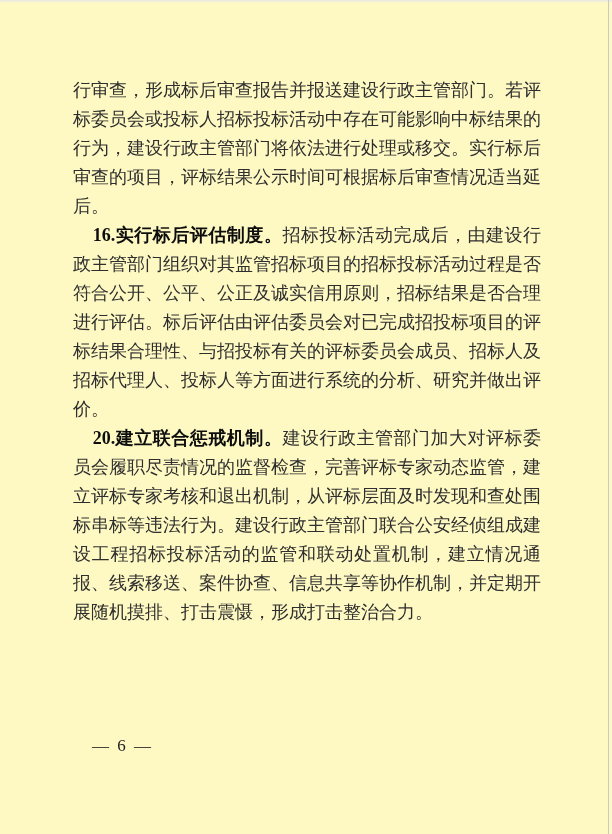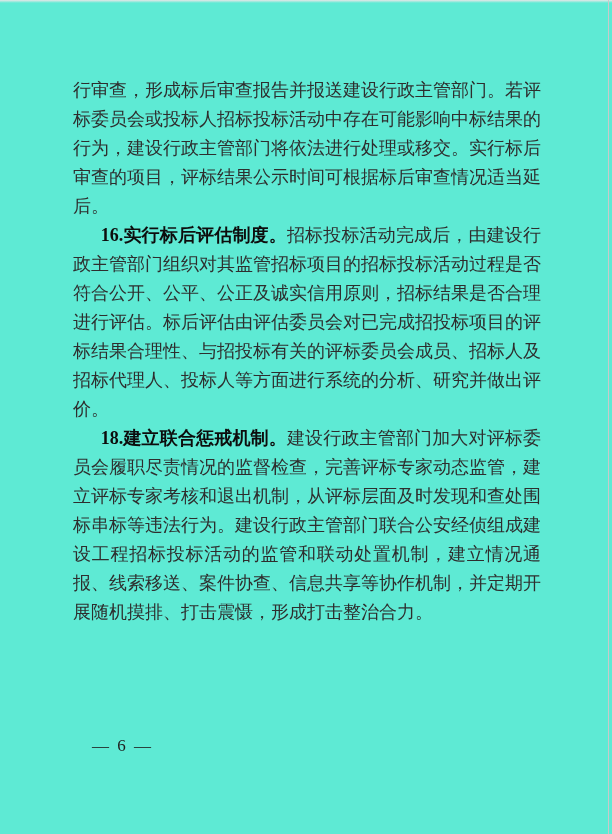--- a/index.html
+++ b/index.html
@@ -4,21 +4,21 @@
 <style>
   html, body {
     margin: 0;
     padding: 0;
     background: #ffffff;
   }
   .page {
     position: relative;
     width: 612px;
     height: 834px;
-    background: #5eead4;
+    background: #fef9c3;
     overflow: hidden;
     font-family: "Liberation Serif", "DejaVu Serif", serif;
   }
   
   .top-shade {
     position: absolute;
     top: 0; left: 0; right: 0;
     height: 3px;
     background: linear-gradient(#e7e7e7, rgba(255,255,255,0));
   }
@@ -44,21 +44,20 @@
     margin: 0;
     padding: 0;
     text-align-last: left;
   }
   .para-numbered {
     text-indent: 1.1em;
   }
   .para-lead {
     font-weight: 700;
     color: #0d0d0d;
-    margin-left: 8px;
   }
   .page-number {
     position: absolute;
     left: 92px;
     top: 736px;
     font-size: 17px;
     letter-spacing: 2px;
     color: #1f1f1f;
     font-family: "Liberation Serif", "DejaVu Serif", serif;
   }
@@ -71,19 +70,19 @@
   <div class="top-shade"></div>
   <div class="right-edge-line"></div>
 
   <div class="text-block">
 
     <p class="para-continuation"><span>行审查，形成标后审查报告并报送建设行政主管部门。若评标委员会或投标人招标投标活动中存在可能影响中标结果的行为，建设行政主管部门将依法进行处理或移交。实行标后审查的项目，评标结果公示时间可根据标后审查情况适当延后。</span></p>
 
     <p class="para-numbered"><span class="para-lead">16.实行标后评估制度。</span><span>招标投标活动完成后，由建设行政主管部门组织对其监管招标项目的招标投标活动过程是否符合公开、公平、公正及诚实信用原则，招标结果是否合理进行评估。标后评估由评估委员会对已完成招投标项目的评标结果合理性、与招投标有关的评标委员会成员、招标人及招标代理人、投标人等方面进行系统的分析、研究并做出评价。</span></p>
 
 
-    <p class="para-numbered"><span class="para-lead">18.建立联合惩戒机制。</span><span>建设行政主管部门加大对评标委员会履职尽责情况的监督检查，完善评标专家动态监管，建立评标专家考核和退出机制，从评标层面及时发现和查处围标串标等违法行为。建设行政主管部门联合公安经侦组成建设工程招标投标活动的监管和联动处置机制，建立情况通报、线索移送、案件协查、信息共享等协作机制，并定期开展随机摸排、打击震慑，形成打击整治合力。</span></p>
+    <p class="para-numbered"><span class="para-lead">20.建立联合惩戒机制。</span><span>建设行政主管部门加大对评标委员会履职尽责情况的监督检查，完善评标专家动态监管，建立评标专家考核和退出机制，从评标层面及时发现和查处围标串标等违法行为。建设行政主管部门联合公安经侦组成建设工程招标投标活动的监管和联动处置机制，建立情况通报、线索移送、案件协查、信息共享等协作机制，并定期开展随机摸排、打击震慑，形成打击整治合力。</span></p>
 
   </div>
 
   <div class="page-number">— 6 —</div>
 
 </div>
 
 </body></html>

